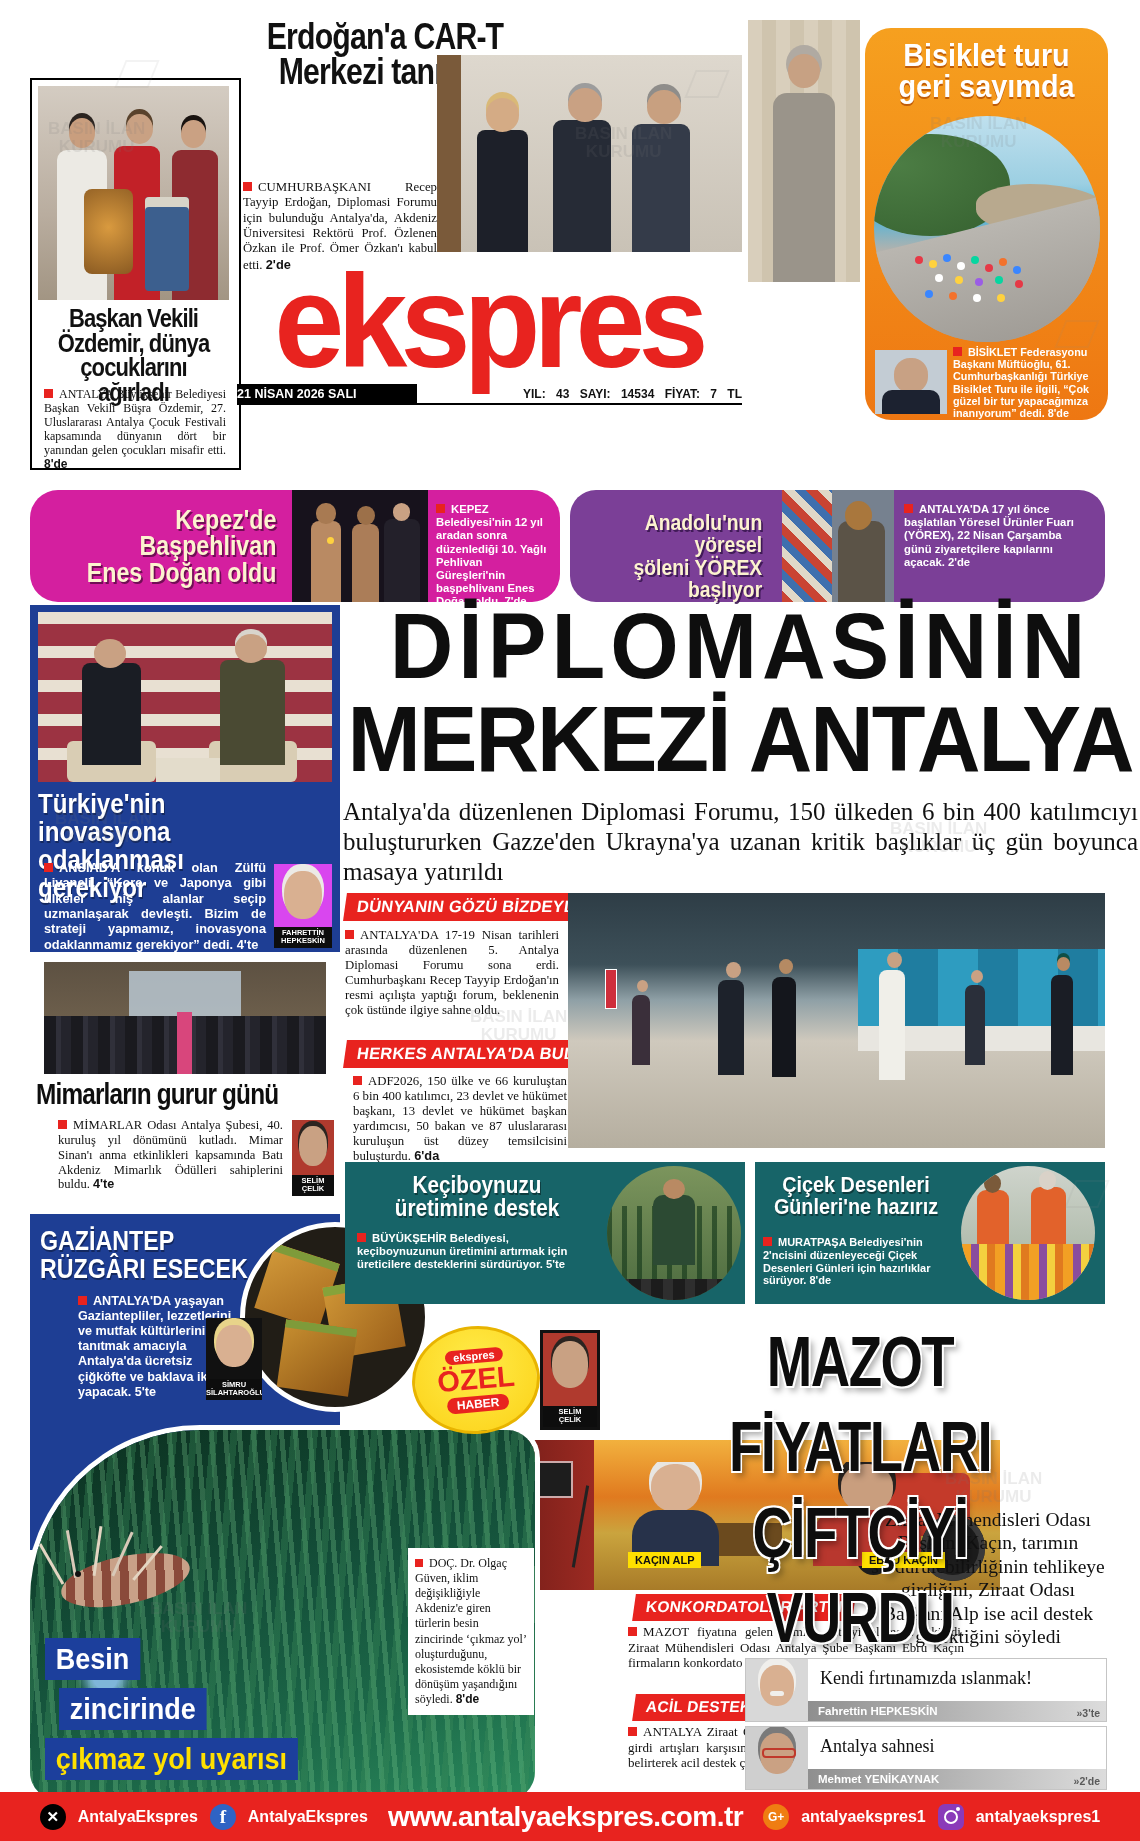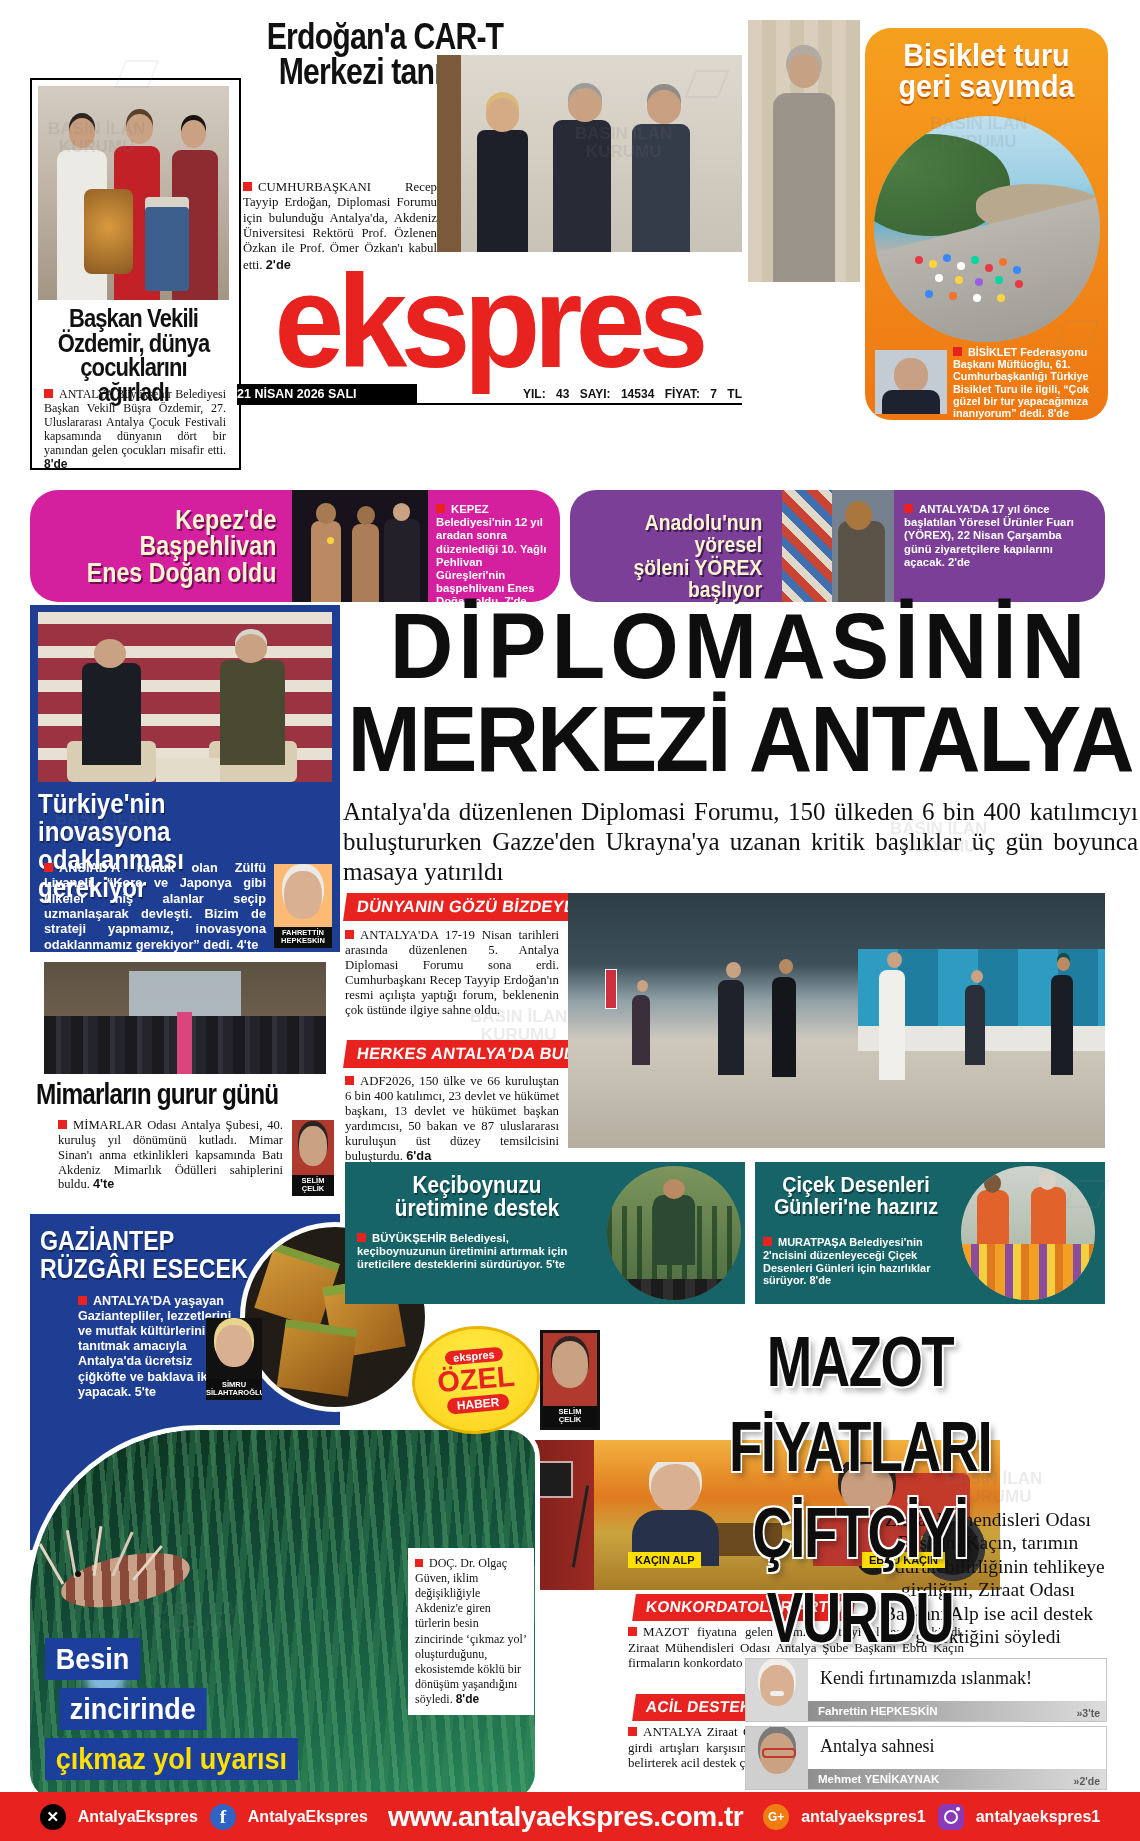--- a/index.html
+++ b/index.html
@@ -156,21 +156,21 @@
 
   <div class="abs" style="left:340px;top:600px;width:800px;text-align:center;font-weight:bold;font-size:88px;line-height:1;letter-spacing:5px;color:#0e0e0e;transform:scaleY(1.06);transform-origin:top center;">DİPLOMASİNİN</div>
   <div class="abs" style="left:340px;top:693px;width:800px;text-align:center;font-weight:bold;font-size:88px;line-height:1;letter-spacing:-2px;color:#0e0e0e;transform:scaleY(1.06);transform-origin:top center;">MERKEZİ ANTALYA</div>
   <div class="abs serif jus" style="left:343px;top:797px;width:795px;font-size:25px;line-height:1.2;">Antalya'da düzenlenen Diplomasi Forumu, 150 ülkeden 6 bin 400 katılımcıyı buluştururken Gazze'den Ukrayna'ya uzanan kritik başlıklar üç gün boyunca masaya yatırıldı</div>
 
   <div class="abs" style="left:345px;top:893px;"><span class="kicker"><span>DÜNYANIN GÖZÜ BİZDEYDİ</span></span></div>
   <div class="abs serif jus" style="left:345px;top:928px;width:214px;font-size:12.8px;line-height:1.17;">
     <span class="bul"></span><span>ANTALYA'DA 17-19 Nisan tarihleri arasında düzenlenen 5. Antalya Diplomasi Forumu sona erdi. Cumhurbaşkanı Recep Tayyip Erdoğan'ın resmi açılışta yaptığı forum, beklenenin çok üstünde ilgiye sahne oldu.</span>
   </div>
   <div class="abs" style="left:345px;top:1040px;"><span class="kicker"><span>HERKES ANTALYA'DA BULUŞTU</span></span></div>
-  <div class="abs serif jus" style="left:345px;top:1074px;width:214px;font-size:12.8px;line-height:1.17;">
+  <div class="abs serif jus" style="left:353px;top:1074px;width:214px;font-size:12.8px;line-height:1.17;">
     <span class="bul"></span><span>ADF2026, 150 ülke ve 66 kuruluştan 6 bin 400 katılımcı, 23 devlet ve hükümet başkanı, 13 devlet ve hükümet başkan yardımcısı, 50 bakan ve 87 uluslararası kuruluşun üst düzey temsilcisini buluşturdu.</span> <b class="pg">6'da</b>
   </div>
 
   <div class="ph" style="left:568px;top:893px;width:537px;height:255px;background:linear-gradient(180deg,#2e3d46 0%,#3d5059 28%,#8fa0a6 42%,#cfc9bd 58%,#b5ae9f 100%);">
     <div style="right:0;top:22%;width:46%;height:34%;background:repeating-linear-g radient(90deg,#2e9cc0 0 40px,#1f7da0 40px 80px);background:repeating-linear-gradient(90deg,#2e9cc0 0 40px,#1f7da0 40px 80px);"></div>
     <div style="right:0;top:52%;width:46%;height:10%;background:#e8e6e0;"></div>
     <div style="left:7%;top:30%;width:10px;height:38px;background:#cf2e3c;box-shadow:0 0 0 1px #fff;"></div>
     <div style="left:28%;top:34%;width:26px;height:95px;background:#1d222b;border-radius:8px 8px 0 0;"></div>
     <div style="left:29.5%;top:27%;width:15px;height:16px;background:#c9a183;border-radius:50%;"></div>
     <div style="left:38%;top:33%;width:24px;height:100px;background:#14161c;border-radius:8px 8px 0 0;"></div>
@@ -221,21 +221,21 @@
     <div style="left:19%;top:16%;width:11%;height:17%;background:#c9a183;border-radius:50%;"></div>
     <div style="left:62%;top:28%;width:22%;height:62%;background:#4a4a33;border-radius:8px 8px 0 0;"></div>
     <div style="left:67%;top:13%;width:11%;height:17%;background:#c9a183;border-radius:50%;box-shadow:0 -5px 0 #d8d4cc;"></div>
     <div style="left:40%;bottom:0;width:22%;height:14%;background:#e3dccb;"></div>
   </div>
   <div class="abs preline" style="left:38px;top:790px;width:300px;color:#fff;font-weight:bold;font-size:28px;line-height:1;transform:scaleX(.86);transform-origin:left center;text-shadow:1px 2px 0 rgba(0,0,0,.35);z-index:3;">Türkiye'nin inovasyona
 odaklanması gerekiyor</div>
   <div class="abs jus" style="left:44px;top:860px;width:222px;color:#fff;font-weight:bold;font-size:12.8px;line-height:1.2;z-index:3;">
     <span class="bul"></span><span>ANSİAD'A konuk olan Zülfü Livaneli, “Kore ve Japonya gibi ülkeler niş alanlar seçip uzmanlaşarak devleşti. Bizim de strateji yapmamız, inovasyona odaklanmamız gerekiyor” dedi.</span> <b class="pg">4'te</b>
   </div>
-  <div class="portrait" style="left:274px;top:864px;width:58px;height:84px;background:#fdba74;z-index:3;">
+  <div class="portrait" style="left:274px;top:864px;width:58px;height:84px;background:#d946ef;z-index:3;">
     <div class="abs" style="left:18%;top:8%;width:64%;height:58%;background:#d9b091;border-radius:46%;box-shadow:0 -5px 0 2px #eceae6;"></div>
     <div class="plabel preline">FAHRETTİN
 HEPKESKİN</div>
   </div>
 
   <div class="abs" style="left:30px;top:952px;width:310px;height:262px;background:#fff;z-index:3;">
     <div class="ph" style="left:14px;top:10px;width:282px;height:112px;background:linear-gradient(180deg,#5d5142,#7c6c55);">
       <div style="left:30%;top:8%;width:40%;height:42%;background:#b9c7d1;opacity:.85;"></div>
       <div style="left:0;bottom:0;width:100%;height:52%;background:repeating-linear-gradient(90deg,#1a1a1f 0 12px,#30303a 12px 17px,#24242c 17px 27px);"></div>
       <div style="left:47%;bottom:0;width:15px;height:55%;background:#d8467c;"></div>

